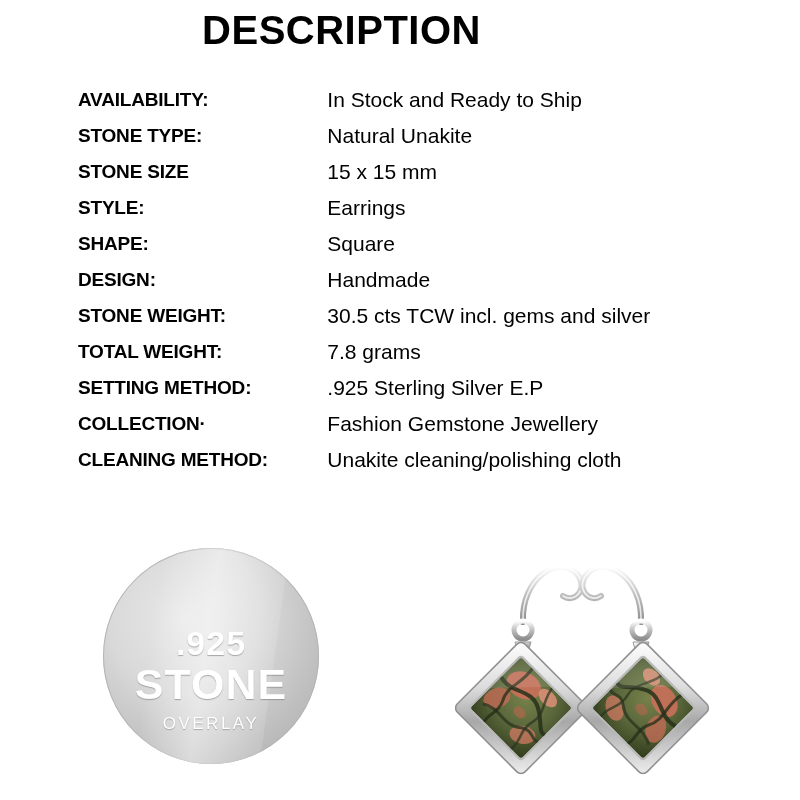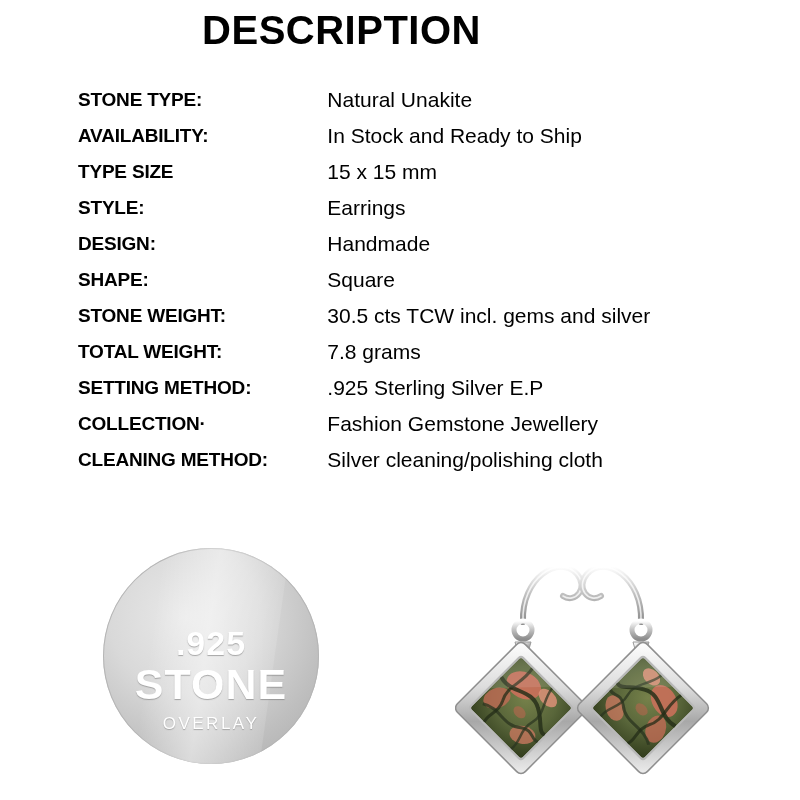--- a/index.html
+++ b/index.html
@@ -132,62 +132,62 @@
 </head>
 <body>
 
 <div class="page">
 
   <div class="title">DESCRIPTION</div>
 
   <table class="spec-table">
     <tbody>
       <tr>
+        <td class="spec-label">AVAILABILITY:</td>
+        <td class="spec-value">In Stock and Ready to Ship</td>
+      </tr>
+      <tr>
         <td class="spec-label">STONE TYPE:</td>
         <td class="spec-value">Natural Unakite</td>
       </tr>
       <tr>
-        <td class="spec-label">AVAILABILITY:</td>
-        <td class="spec-value">In Stock and Ready to Ship</td>
-      </tr>
-      <tr>
-        <td class="spec-label">TYPE SIZE</td>
+        <td class="spec-label">STONE SIZE</td>
         <td class="spec-value">15 x 15 mm</td>
       </tr>
       <tr>
         <td class="spec-label">STYLE:</td>
         <td class="spec-value">Earrings</td>
       </tr>
       <tr>
+        <td class="spec-label">SHAPE:</td>
+        <td class="spec-value">Square</td>
+      </tr>
+      <tr>
         <td class="spec-label">DESIGN:</td>
         <td class="spec-value">Handmade</td>
       </tr>
       <tr>
-        <td class="spec-label">SHAPE:</td>
-        <td class="spec-value">Square</td>
-      </tr>
-      <tr>
         <td class="spec-label">STONE WEIGHT:</td>
         <td class="spec-value">30.5 cts TCW incl. gems and silver</td>
       </tr>
       <tr>
         <td class="spec-label">TOTAL WEIGHT:</td>
         <td class="spec-value">7.8 grams</td>
       </tr>
       <tr>
         <td class="spec-label">SETTING METHOD:</td>
         <td class="spec-value">.925 Sterling Silver E.P</td>
       </tr>
       <tr>
         <td class="spec-label">COLLECTION·</td>
         <td class="spec-value">Fashion Gemstone Jewellery</td>
       </tr>
       <tr>
         <td class="spec-label">CLEANING METHOD:</td>
-        <td class="spec-value">Silver cleaning/polishing cloth</td>
+        <td class="spec-value">Unakite cleaning/polishing cloth</td>
       </tr>
     </tbody>
   </table>
 
   <div class="badge">
     <div class="badge-inner">
       <div class="badge-925">.925</div>
       <div class="badge-silver">STONE</div>
       <div class="badge-overlay">OVERLAY</div>
     </div>

